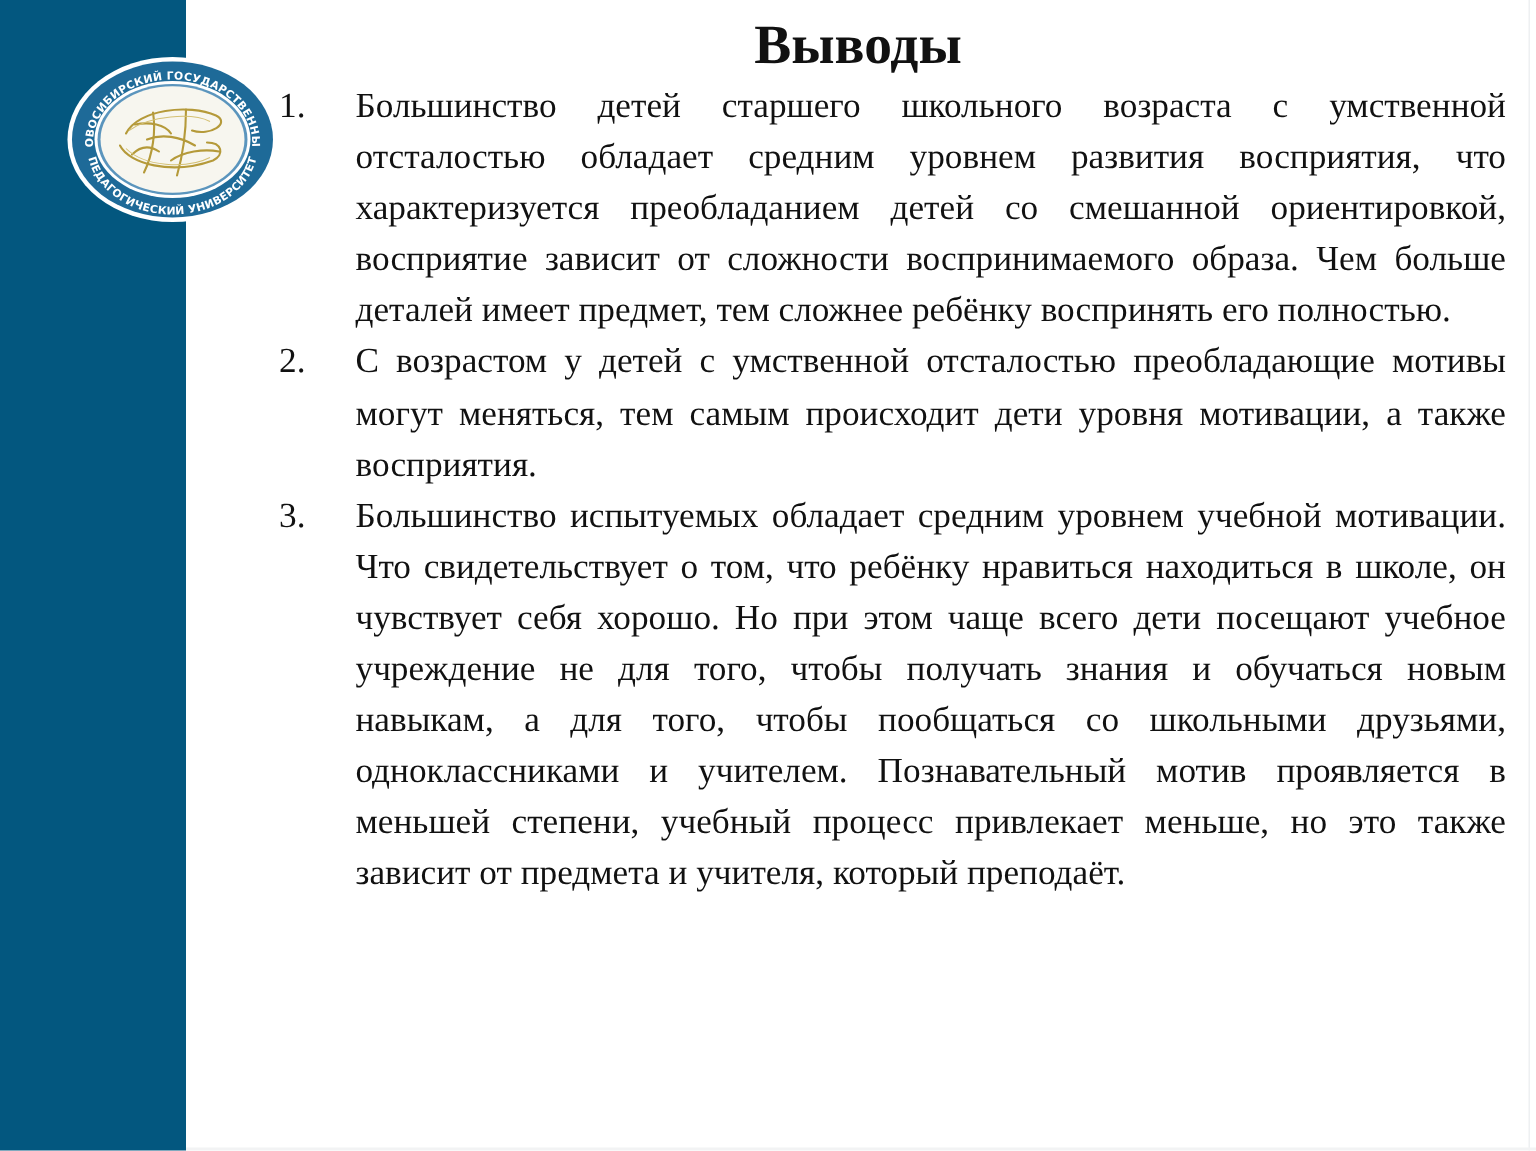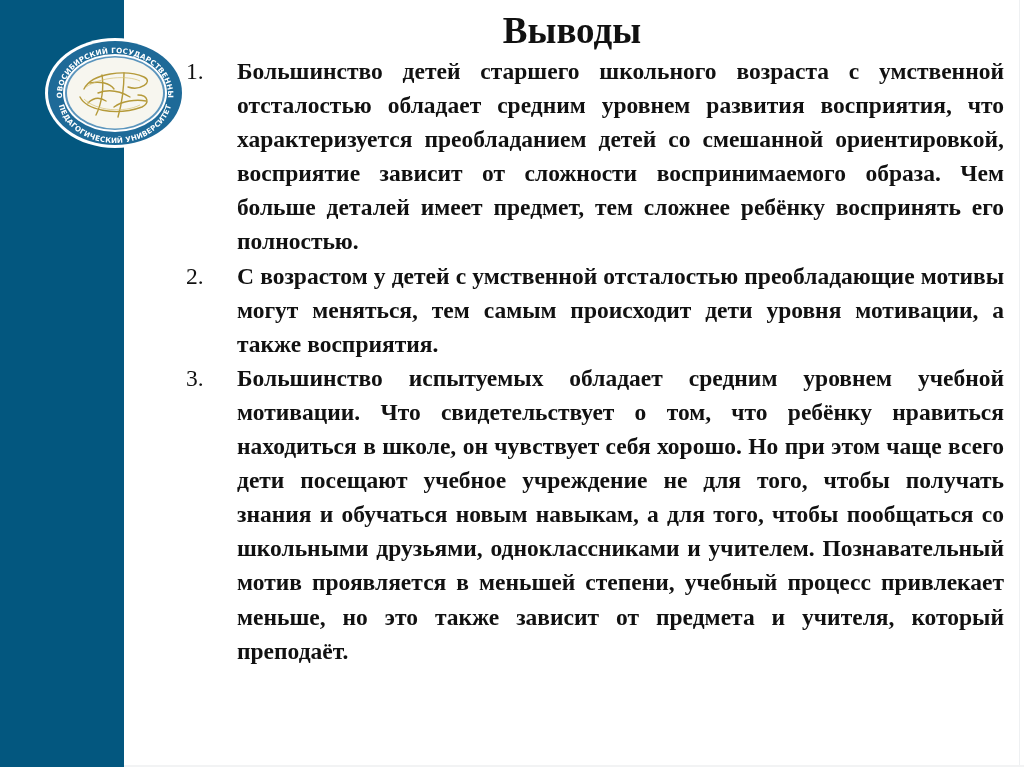--- a/index.html
+++ b/index.html
@@ -78,21 +78,20 @@
     }
     .item-num {
       position: absolute;
       left: 0;
       top: 0;
     }
     .item-text {
       display: block;
       text-align: justify;
       text-align-last: left;
-      font-weight: bold;
     }
   </style>
 </head>
 <body>
 
 <div class="side-bar"></div>
 <div class="right-edge"></div>
 <div class="bottom-edge"></div>
 
 <div class="logo">

